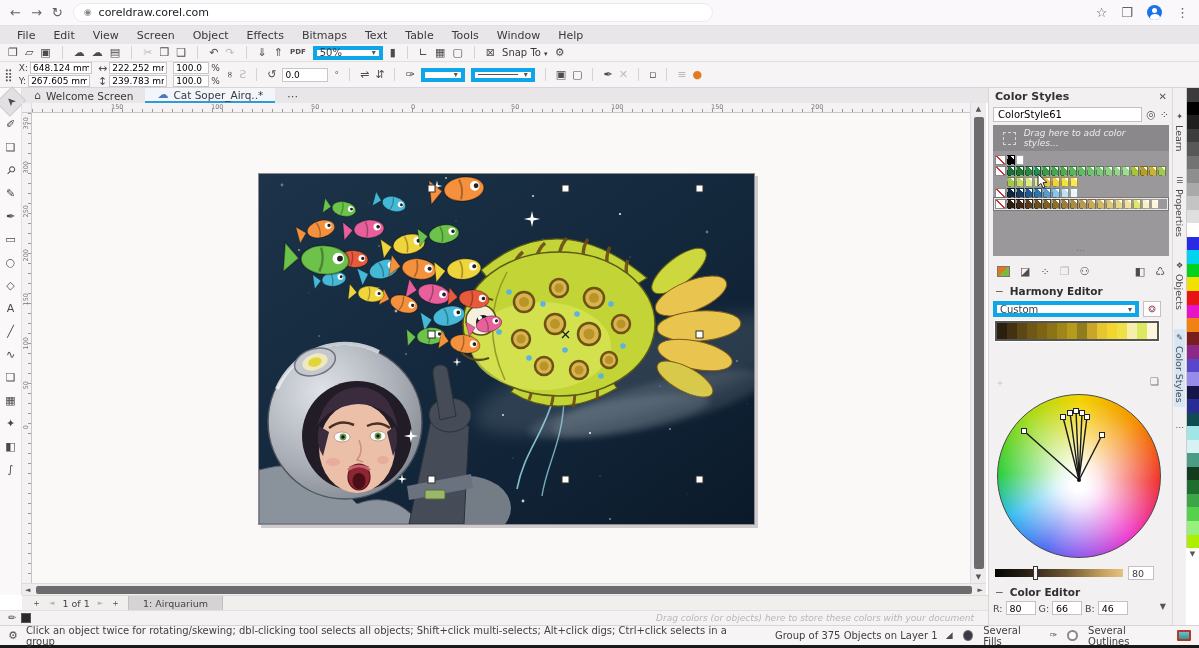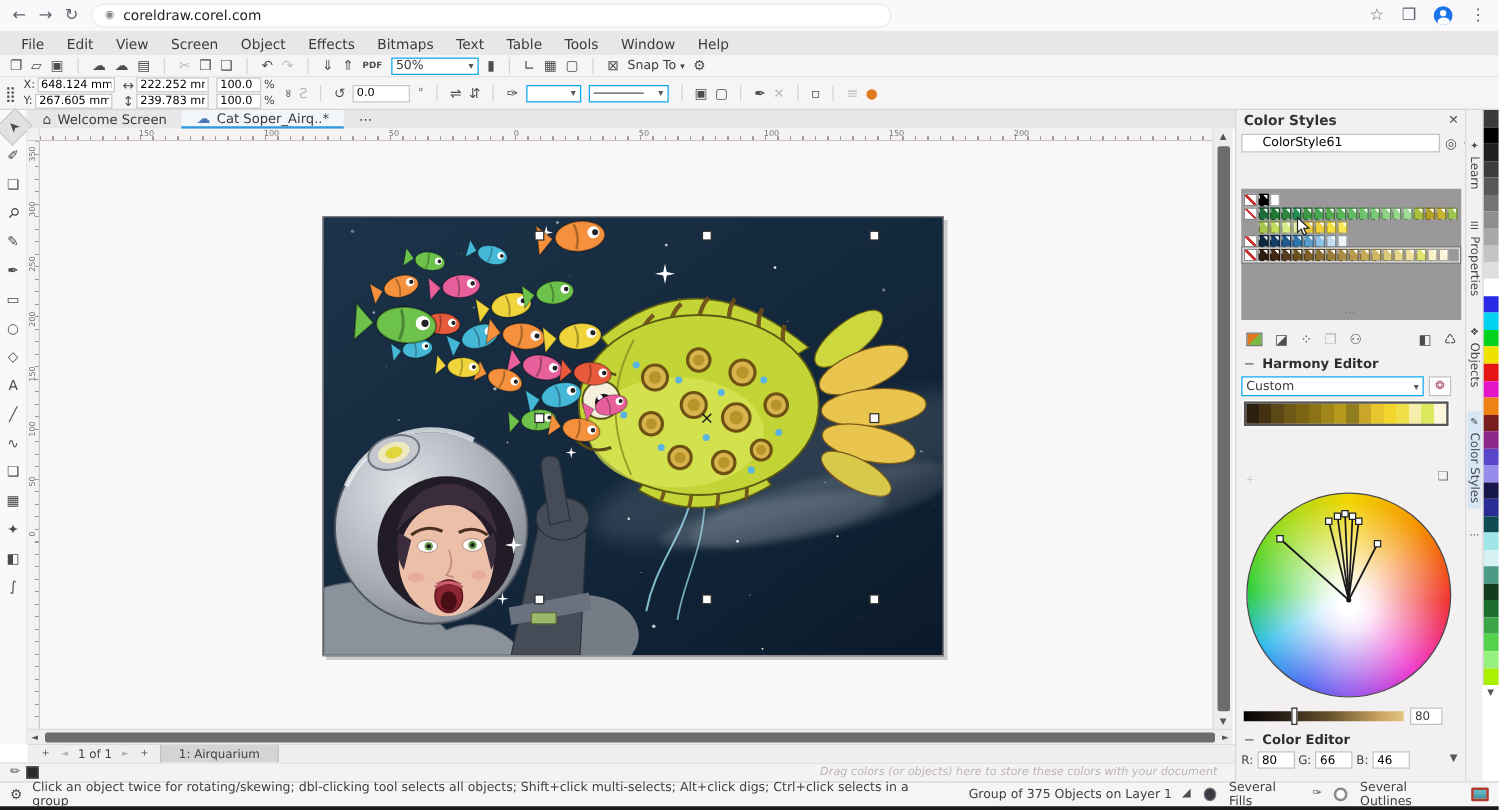--- a/index.html
+++ b/index.html
@@ -17,21 +17,21 @@
   #browser-right { margin-left:auto; display:flex; align-items:center; gap:14px; }
   #avatar { width:15px; height:15px; border-radius:50%; background:#1a73e8; position:relative; overflow:hidden; }
   #avatar::before { content:""; position:absolute; left:5px; top:3px; width:5px; height:5px; border-radius:50%; background:#fff; }
   #avatar::after { content:""; position:absolute; left:2.5px; top:9px; width:10px; height:7px; border-radius:50%; background:#fff; }
 
   
   #menu-bar { left:0; top:26px; width:1199px; height:18px; background:#e9e6e9; display:flex; align-items:center; padding-left:8px; gap:0; }
   .menu-item { padding:0 9px; font-size:11px; color:#3a3a3a; cursor:default; }
   #std-toolbar { left:0; top:44px; width:1199px; height:18px; background:#f7f4f6; border-bottom:1px solid #e2dee2; display:flex; align-items:center; padding-left:8px; gap:7px; }
   #std-toolbar .icon { font-size:11px; }
-  .combo { display:flex; align-items:center; justify-content:space-between; background:#fff; border:1px solid #0ea5e9; height:14px; font-size:10px; padding:0 3px; }
+  .combo { display:flex; align-items:center; justify-content:space-between; background:#fff; border:4px solid #0ea5e9; height:14px; font-size:10px; padding:0 3px; }
   .combo::after { content:"▾"; font-size:8px; color:#555; margin-left:4px; }
   #zoom-combo { width:70px; }
   #prop-bar { left:0; top:62px; width:1199px; height:26px; background:#f7f4f6; border-bottom:1px solid #d8d4d8; display:flex; align-items:center; padding-left:4px; gap:6px; }
   .pb-col { display:flex; flex-direction:column; gap:1px; }
   .pb-mini { display:flex; align-items:center; gap:2px; height:12px; font-size:9px; color:#444; }
   .pb-input { background:#fff; border:1px solid #c9c5c9; height:12px; font-size:9px; padding:0 2px; font-family:"DejaVu Sans",sans-serif; }
   .w60{width:62px;} .w58{width:58px;} .w34{width:36px;} .w40{width:46px;}
 
   
   #doc-tabs { left:22px; top:88px; width:966px; height:15px; background:#e9e6e9; display:flex; align-items:stretch; font-size:10.5px; }
@@ -73,21 +73,21 @@
   #status-right { margin-left:auto; display:flex; align-items:center; gap:10px; }
   .fill-dot { width:11px; height:11px; border-radius:50%; background:#3a3a44; border:1px solid #777; }
   .outline-dot { width:11px; height:11px; border-radius:50%; background:#fff; border:2px solid #8a8a8a; }
   #monitor-icon { width:15px; height:11px; border:2px solid #b03a30; background:linear-gradient(#67c3c9,#3e8f95); border-radius:1px; }
 
   
   #docker { left:988px; top:88px; width:184px; height:537px; background:#f3f0f2; border-left:1px solid #d8d4d8; font-size:10.5px; }
   #docker-header { position:absolute; left:0; top:0; width:184px; height:16px; display:flex; align-items:center; padding:0 6px; font-size:11px; color:#333; }
   #docker-close { margin-left:auto; font-size:10px; color:#555; }
   #style-name-row { position:absolute; left:4px; top:18px; width:176px; height:16px; display:flex; align-items:center; gap:4px; }
-  #style-name-input { flex:1; height:15px; background:#fff; border:1px solid #c4c0c4; font-size:10px; padding:0 16px; font-family:"DejaVu Sans",sans-serif; }
+  #style-name-input { flex:1; height:15px; background:#fff; border:1px solid #c4c0c4; font-size:10px; padding:0 4px; font-family:"DejaVu Sans",sans-serif; }
   #drop-zone { position:absolute; left:4px; top:37px; width:176px; height:26px; background:#8b888b; display:flex; align-items:center; gap:8px; padding:0 10px; }
   #drop-zone .dashed { width:13px; height:13px; border:1px dashed #d9d6d9; }
   #drop-zone .txt { font-style:italic; color:#eceaec; font-size:9px; }
   #swatch-area { position:absolute; left:4px; top:63px; width:176px; height:105px; background:#9b989b; padding:4px 2px; }
   .cs-row { display:flex; align-items:center; height:10px; margin-bottom:1px; position:relative; }
   .cs-row.selected { outline:1px solid #e8e8e8; outline-offset:0; box-shadow:0 0 0 2px rgba(80,80,80,.45); }
   .nc { width:11px; height:10px; background:#fff; border:1px solid #888; margin-right:1px; background-image:linear-gradient(45deg,transparent 42%,#cc3333 42%,#cc3333 58%,transparent 58%); }
   .sw { width:8px; height:10px; margin-right:1px; border:0.5px solid rgba(0,0,0,.35); }
   .indent { width:12px; }
   #swatch-dots { position:absolute; left:50%; bottom:1px; transform:translateX(-50%); color:#6e6b6e; font-size:8px; letter-spacing:2px; }
@@ -596,20 +596,24 @@
 
 <div class="abs" id="docker">
   <div id="docker-header">
     <span style="font-weight:bold">Color Styles</span>
     <span id="docker-close">✕</span>
   </div>
   <div id="style-name-row">
     <input id="style-name-input" value="ColorStyle61" style="">
     <span class="icon">◎</span>
     <span class="icon">⁘</span>
+  </div>
+  <div id="drop-zone">
+    <span class="dashed"></span>
+    <span class="txt">Drag here to add color styles...</span>
   </div>
   <div id="swatch-area">
     <div id="cs-rows">
         <div class="cs-row">
           <span class="nc"></span>
           <span class="sw" style="background: linear-gradient(225deg, rgb(255, 255, 255) 2.5px, rgb(0, 0, 0) 2.5px);"></span>
           <span class="sw" style="background: linear-gradient(225deg, rgb(255, 255, 255) 2.5px, rgb(255, 255, 255) 2.5px);"></span>
         </div>
         <div class="cs-row">
           <span class="nc"></span>

